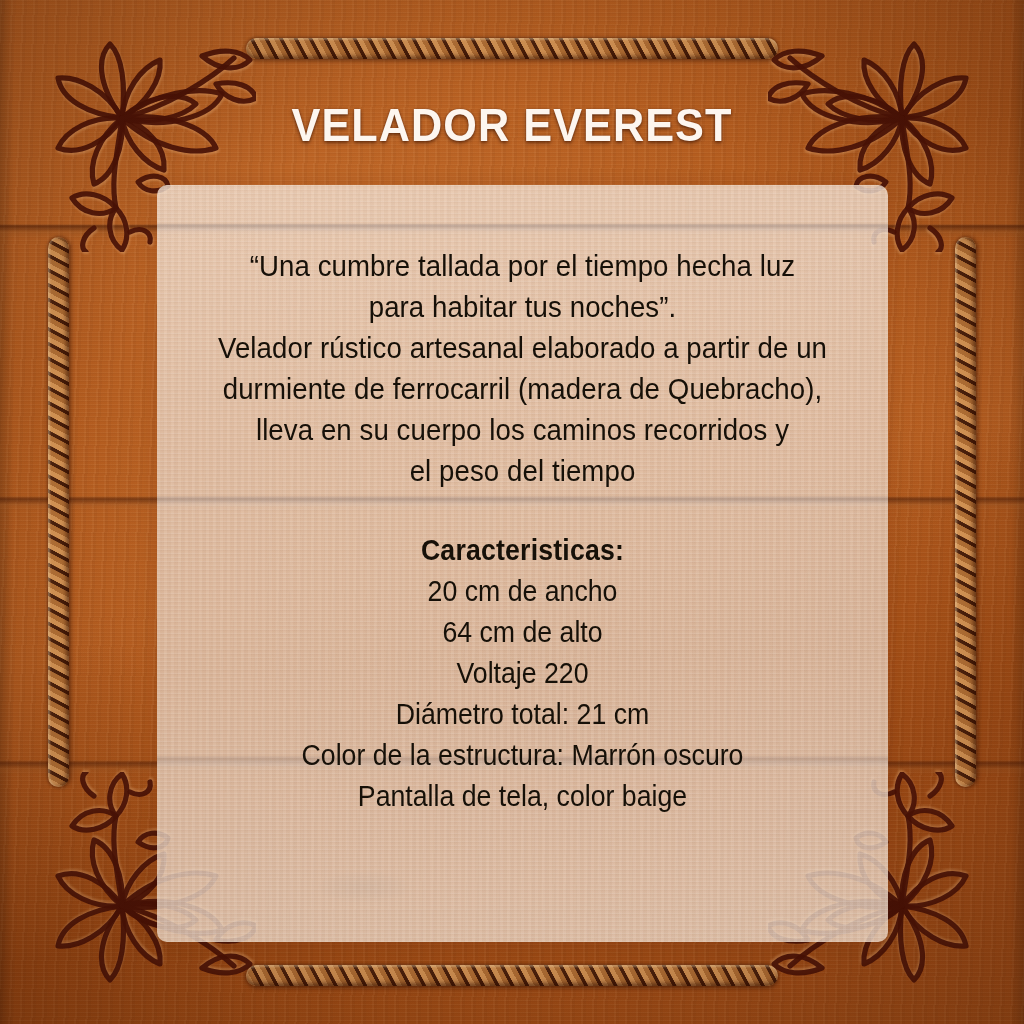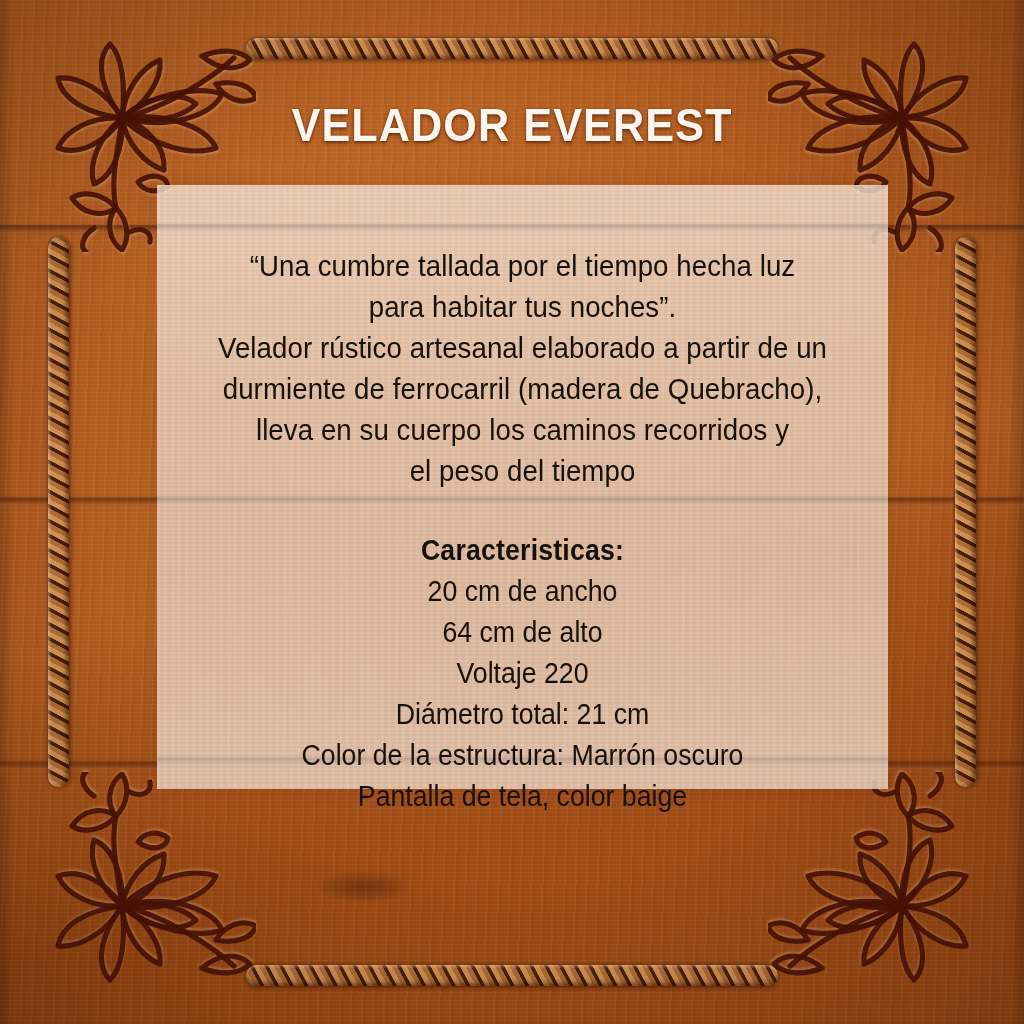--- a/index.html
+++ b/index.html
@@ -103,21 +103,21 @@
     position:absolute;left:0;right:0;top:98px;text-align:center;
     font-family:"Liberation Sans Narrow","Liberation Sans",sans-serif;
     font-weight:bold;font-size:46px;letter-spacing:1.1px;
     color:#fdf6ef;
     text-shadow:0 2px 4px rgba(45,12,2,.55), 0 0 2px rgba(60,20,5,.4);
     transform:scaleX(.94);
   }
 
   
   .panel{
-    position:absolute;left:157px;top:185px;width:731px;height:604px;
+    position:absolute;left:157px;top:185px;width:731px;height:757px;
     background:
       linear-gradient(to bottom,
         rgba(255,255,255,0) 0px, rgba(255,255,255,0) 38px,
         rgba(120,100,95,.30) 40px, rgba(210,190,180,.22) 45px,
         rgba(255,255,255,0) 48px, rgba(255,255,255,0) 310px,
         rgba(120,100,95,.28) 314px, rgba(215,195,185,.20) 319px,
         rgba(255,255,255,0) 323px, rgba(255,255,255,0) 570px,
         rgba(120,100,95,.26) 574px, rgba(215,195,185,.18) 579px,
         rgba(255,255,255,0) 583px),
       repeating-linear-gradient(180deg,
@@ -126,20 +126,21 @@
         rgba(0,0,0,0) 2px, rgba(0,0,0,0) 4px),
       repeating-linear-gradient(90deg,
         rgba(255,245,235,.06) 0px, rgba(255,245,235,.06) 3px,
         rgba(140,100,70,.035) 3px, rgba(140,100,70,.035) 7px),
       linear-gradient(178deg,
         rgba(243,226,211,.80) 0%,
         rgba(234,212,194,.79) 34%,
         rgba(229,205,186,.79) 62%,
         rgba(236,216,199,.80) 100%);
     box-shadow:0 0 18px rgba(60,22,4,.10);
+    border-radius:10px;
   }
 
   
   .panel-text{
     position:absolute;left:0;right:0;top:0;
     text-align:center;color:#161008;
     font-family:"Liberation Sans Narrow","Liberation Sans",sans-serif;
   }
   .quote{
     position:absolute;left:10px;right:10px;top:60px;

